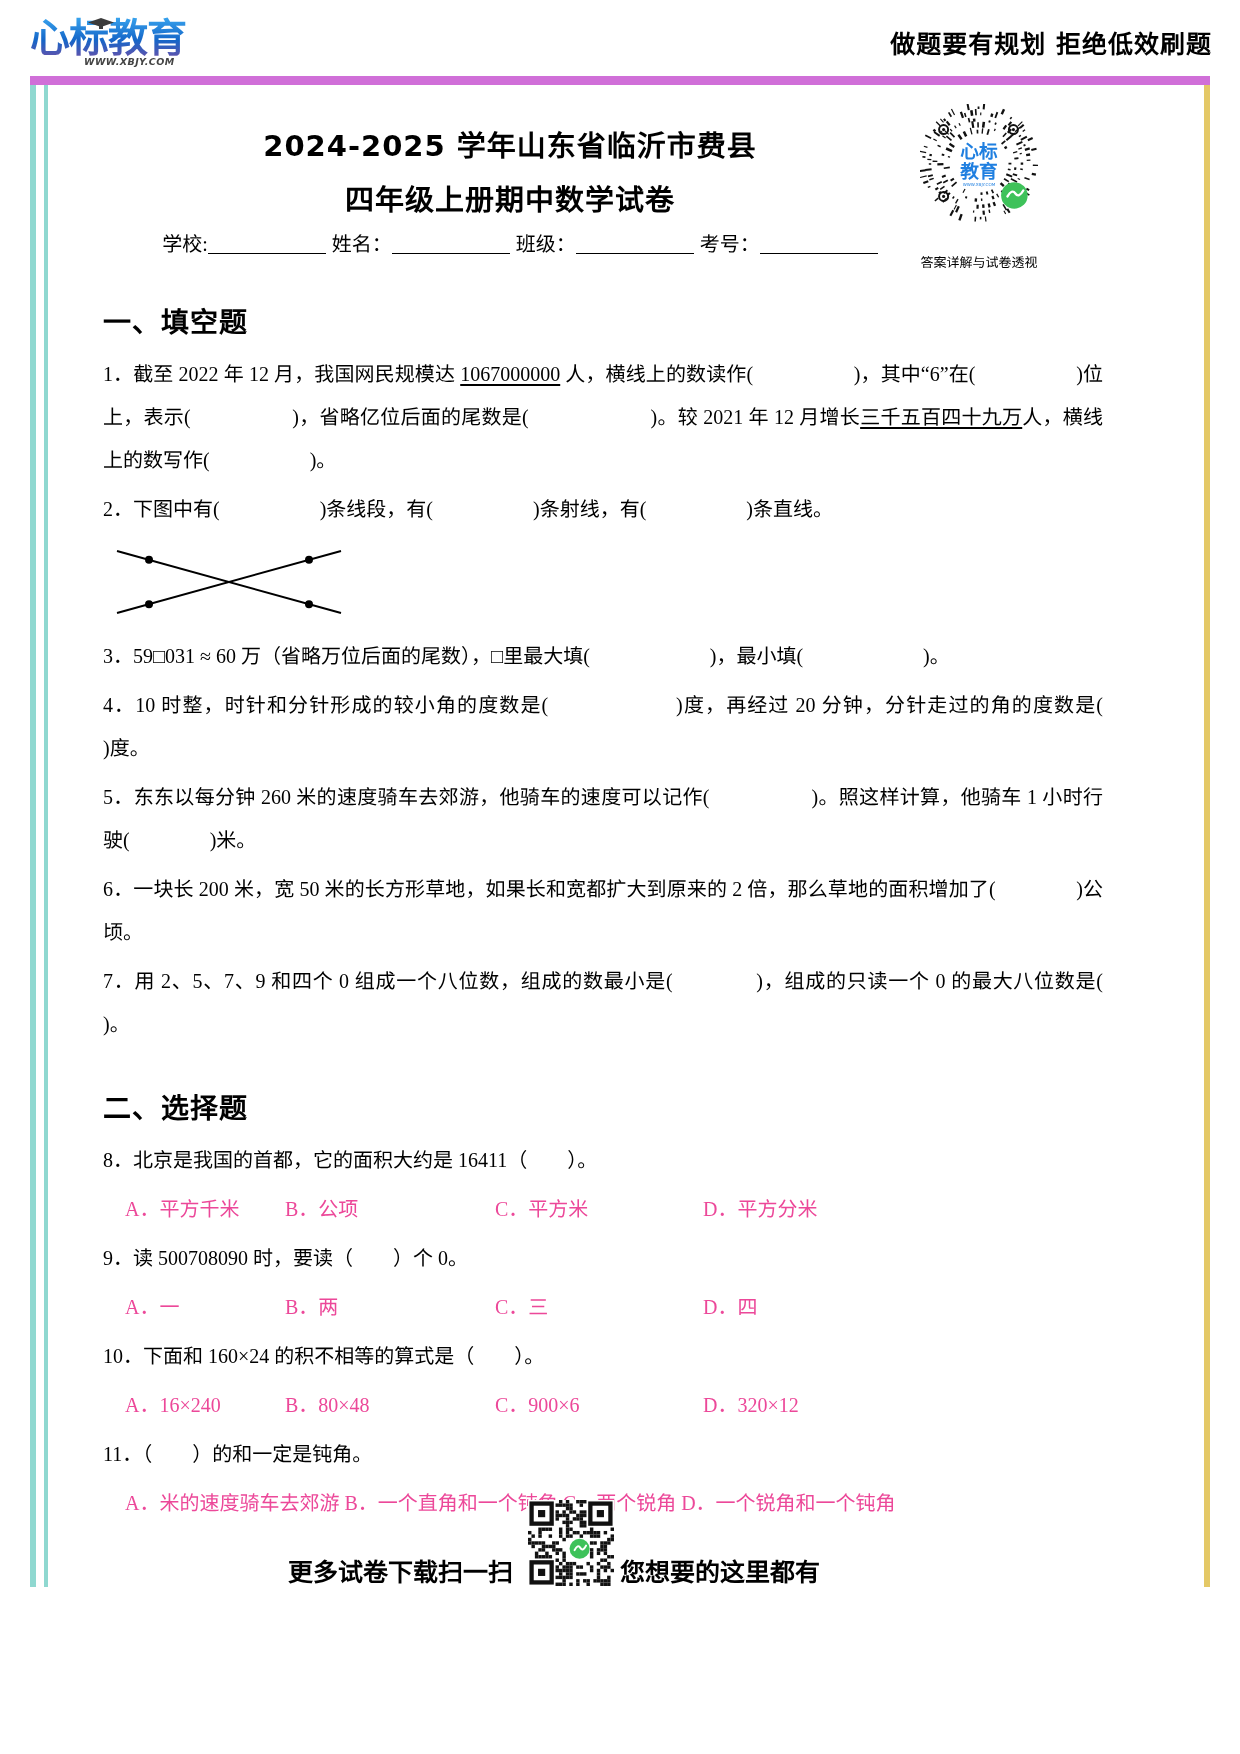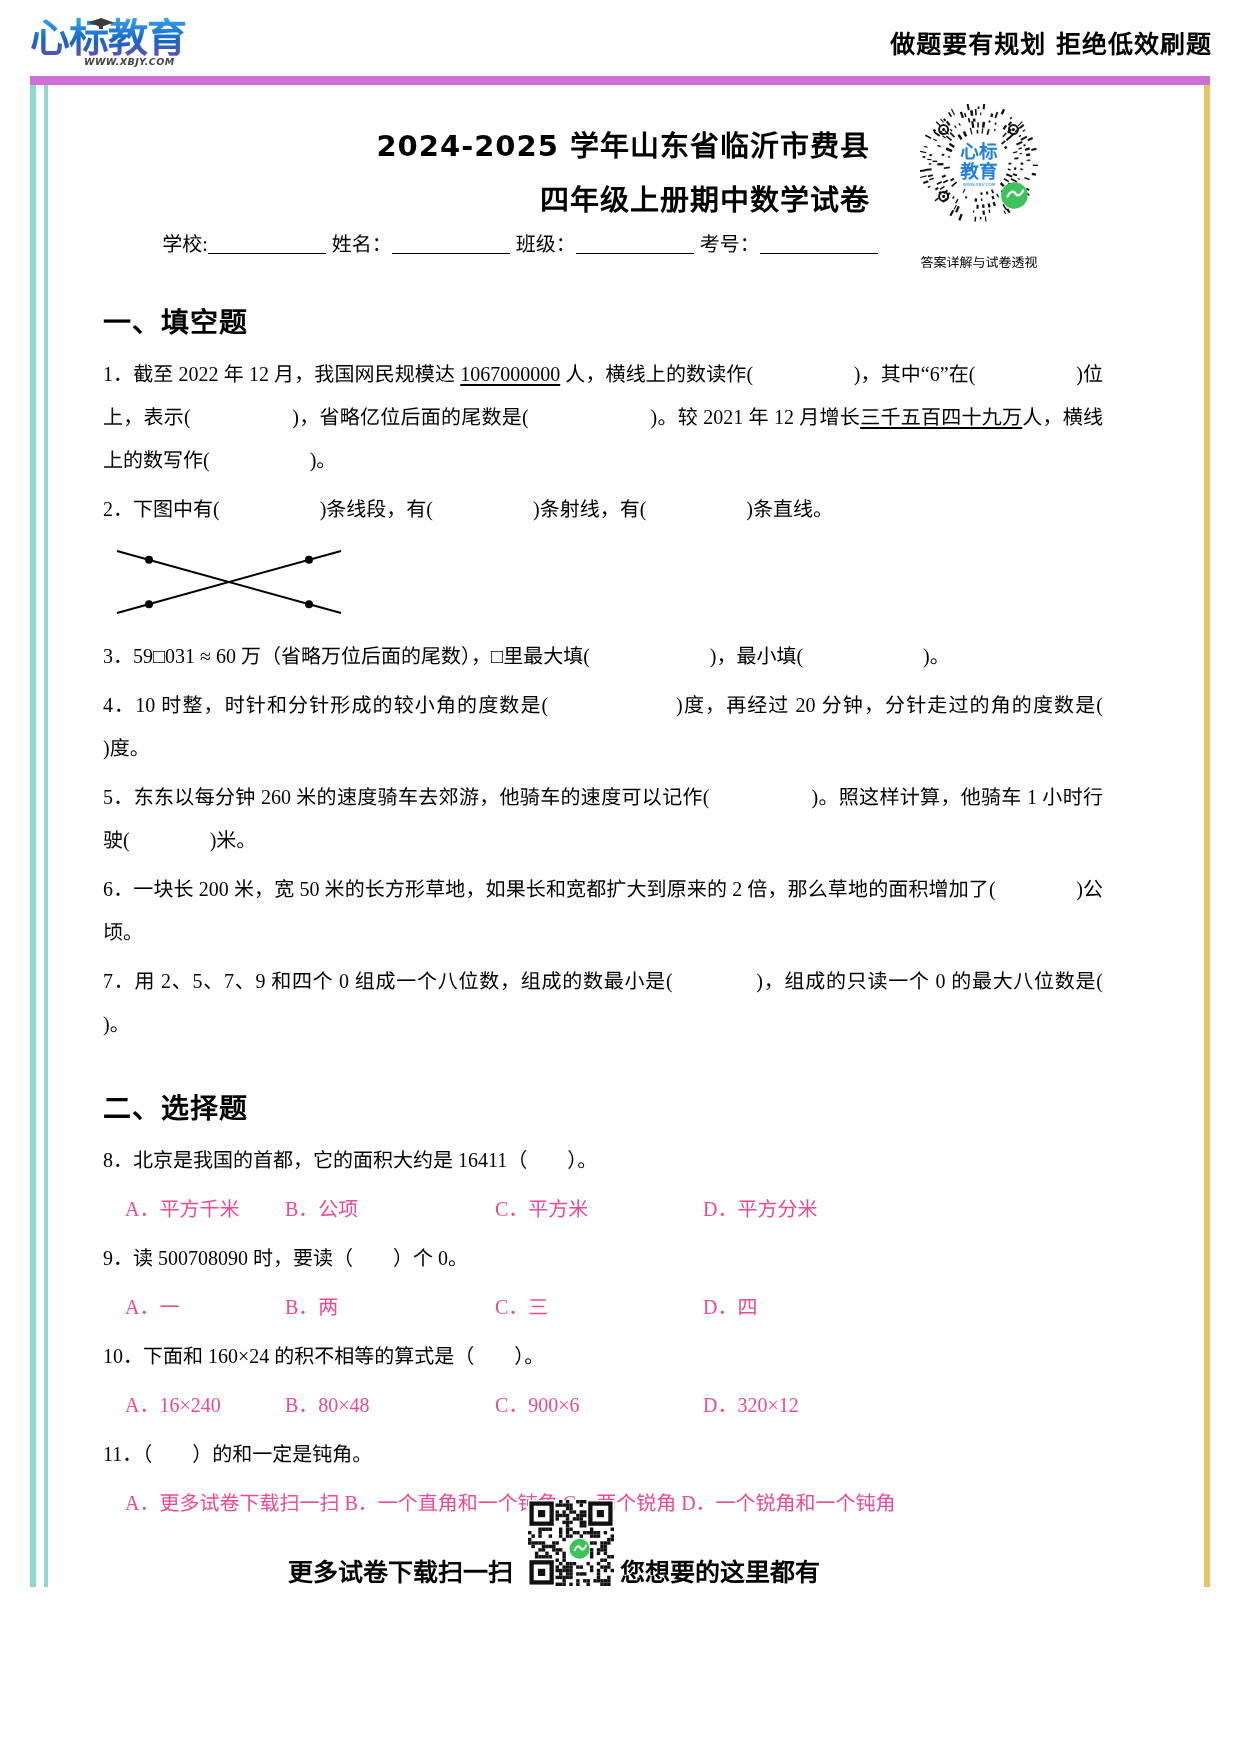--- a/index.html
+++ b/index.html
@@ -91,21 +91,21 @@
     left: 1204px; top: 85px;
     width: 6px; height: 1502px;
     background: #e4c866;
   }
 
   
   .doc-title-1, .doc-title-2 {
     position: absolute;
     left: 150px;
     width: 720px;
-    text-align: right;
+    text-align: center;
     font-family: "DejaVu Sans", sans-serif;
     font-weight: bold;
     font-size: 29px;
     color: #000;
     letter-spacing: 1px;
     white-space: nowrap;
   }
   .doc-title-1 { top: 122px; }
   .doc-title-2 { top: 176px; }
 
@@ -454,21 +454,21 @@
     <p class="q">8．北京是我国的首都，它的面积大约是 16411（　　）。</p>
     <p class="opts"><span class="op" style="width:160px">A．平方千米</span><span class="op" style="width:210px">B．公项</span><span class="op" style="width:208px">C．平方米</span><span class="op">D．平方分米</span></p>
 
     <p class="q">9．读 500708090 时，要读（　　）个 0。</p>
     <p class="opts"><span class="op" style="width:160px">A．一</span><span class="op" style="width:210px">B．两</span><span class="op" style="width:208px">C．三</span><span class="op">D．四</span></p>
 
     <p class="q">10．下面和 160×24 的积不相等的算式是（　　）。</p>
     <p class="opts"><span class="op" style="width:160px">A．16×240</span><span class="op" style="width:210px">B．80×48</span><span class="op" style="width:208px">C．900×6</span><span class="op">D．320×12</span></p>
 
     <p class="q">11．（　　）的和一定是钝角。</p>
-    <p class="opts"><span class="op">A．更多试卷下载扫一扫</span>&nbsp;<span class="op">B．一个直角和一个钝角</span>&nbsp;<span class="op">C．两个锐角</span>&nbsp;<span class="op">D．一个锐角和一个钝角</span></p>
+    <p class="opts"><span class="op">A．米的速度骑车去郊游</span>&nbsp;<span class="op">B．一个直角和一个钝角</span>&nbsp;<span class="op">C．两个锐角</span>&nbsp;<span class="op">D．一个锐角和一个钝角</span></p>
 
   </div>
 
   <div class="footer">
     <svg class="footer-qr" viewBox="0 0 60 60">
       <rect x="0" y="0" width="60" height="60" fill="#ffffff"></rect>
       <g id="footer-qr-cells" fill="#111">
           <rect x="21.60" y="0.00" width="2.40" height="2.40"></rect>
           <rect x="26.40" y="0.00" width="2.40" height="2.40"></rect>
           <rect x="33.60" y="0.00" width="2.40" height="2.40"></rect>

